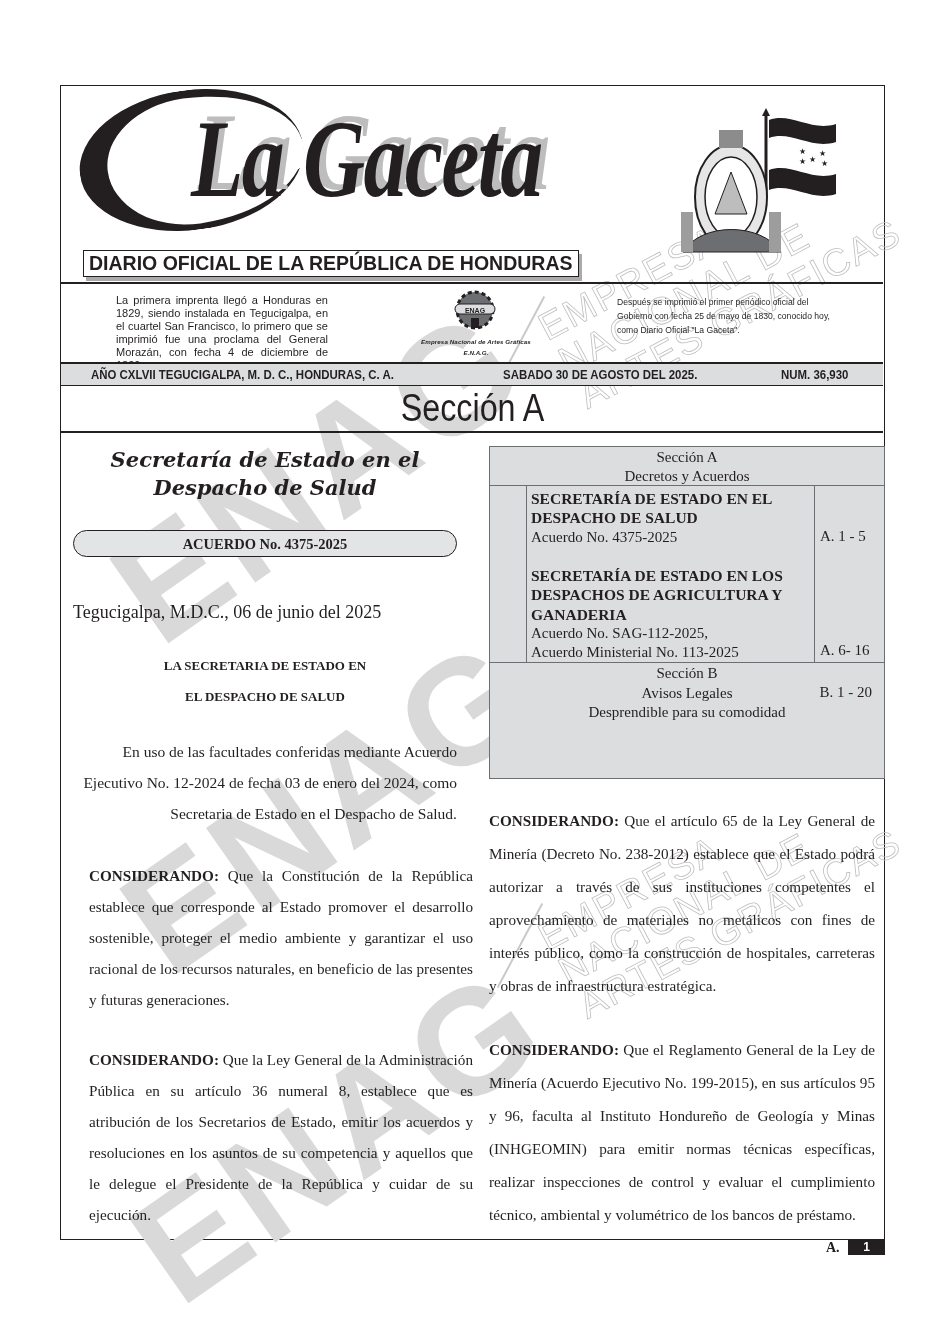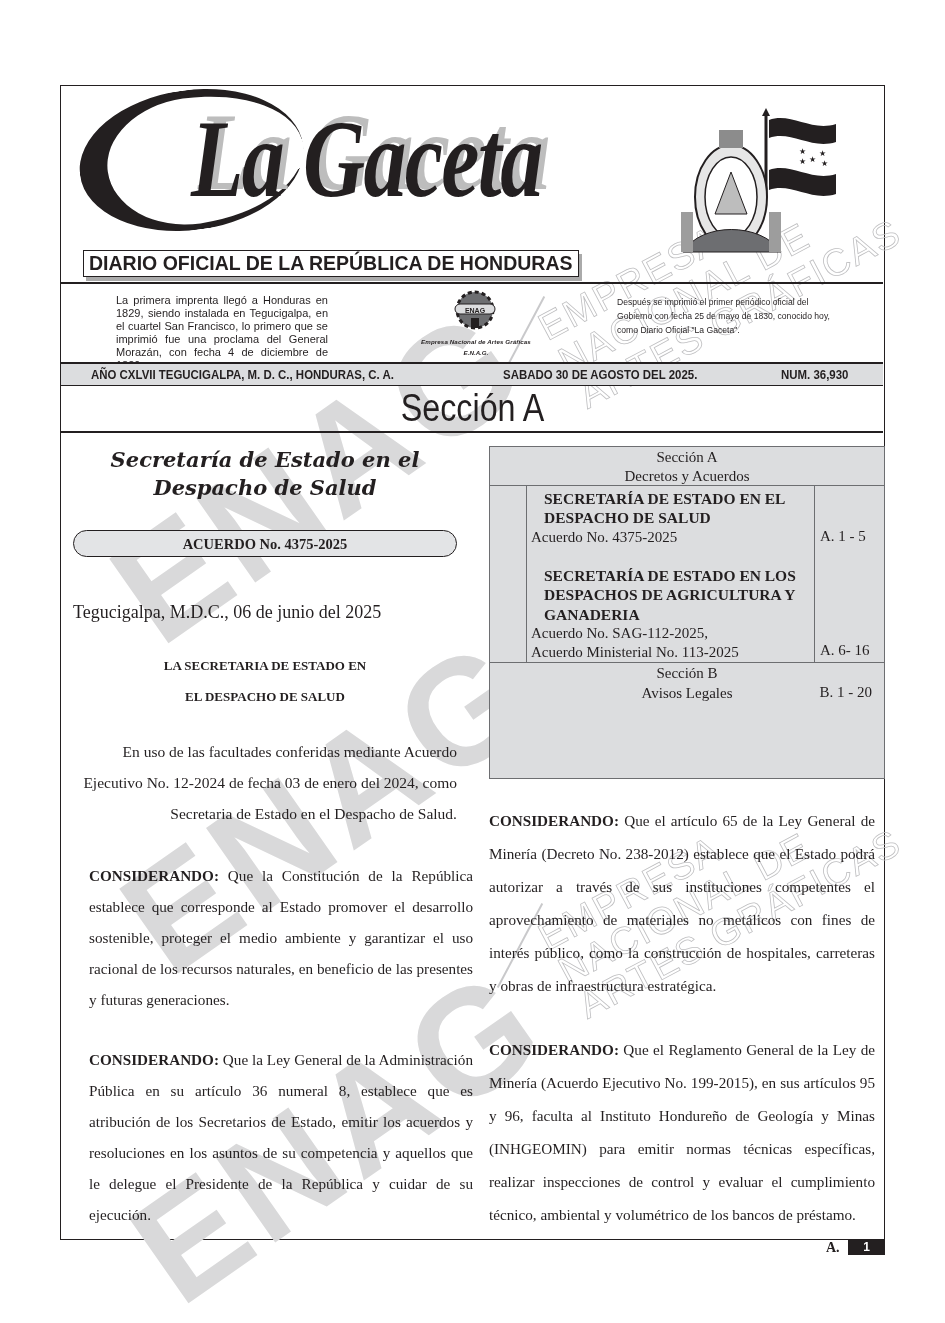--- a/index.html
+++ b/index.html
@@ -46,21 +46,21 @@
   
   .rcol { position: absolute; left: 428px; top: 360px; width: 386px; z-index: 1; }
   .sumario { position: absolute; left: 0; top: 0; width: 396px; height: 333px; border: 1.5px solid #6d6e71; background: #dcdddf; box-sizing: border-box; }
   .sum-title { height: 34px; border-bottom: 1px solid #6d6e71; text-align: center; font-style: italic; font-weight: bold; font-size: 27px; line-height: 34px; letter-spacing: 0.5px; }
   .sum-title span { text-decoration: underline; text-decoration-thickness: 2px; text-underline-offset: 3px; }
   .sum-seca { height: 39px; border-bottom: 1px solid #6d6e71; text-align: center; font-size: 15px; line-height: 19px; padding-top: 1px; box-sizing: border-box; }
   .sum-grid { position: relative; height: 176px; border-bottom: 1px solid #6d6e71; }
   .sum-grid .vl1 { position: absolute; left: 36px; top: 0; bottom: 0; width: 1px; background: #6d6e71; }
   .sum-grid .vl2 { position: absolute; left: 324px; top: 0; bottom: 0; width: 1px; background: #6d6e71; }
   .entry { position: absolute; left: 41px; width: 285px; font-size: 15px; line-height: 19.3px; }
-  .entry .head { font-weight: bold; font-size: 15.5px; margin-left: 13px; }
+  .entry .head { font-weight: bold; font-size: 15.5px; }
   .pages { position: absolute; left: 330px; font-size: 15px; }
   .sum-secb { position: relative; text-align: center; font-size: 15px; line-height: 19.5px; padding-top: 1px; }
   .sum-secb .bpages { position: absolute; right: 12px; top: 20px; }
   .rpara { position: absolute; left: 0; width: 386px; text-align: justify; font-size: 15.2px; line-height: 33px; text-align-last: left; }
 
   
   .footer { position: absolute; left: 826px; top: 1240px; height: 16px; font-family: "Liberation Serif", serif; font-weight: bold; font-size: 14px; white-space: nowrap; }
   .footer .sect { position: absolute; left: 0; top: 0; }
   .footer .num { position: absolute; left: 22px; top: 0; width: 37px; height: 15px; background: #231f20; color: #fff; text-align: center; font-family: "Liberation Sans", sans-serif; font-size: 12px; line-height: 15px; }
 </style>
@@ -169,20 +169,21 @@
           <div class="head">SECRETARÍA DE ESTADO EN LOS DESPACHOS DE AGRICULTURA Y GANADERIA</div>
           <div>Acuerdo No. SAG-112-2025,</div>
           <div>Acuerdo Ministerial No. 113-2025</div>
         </div>
         <div class="pages" style="top:156px;">A.  6- 16</div>
       </div>
       <div class="sum-secb">
         <div>Sección B</div>
         <div>Avisos Legales</div>
         <div class="bpages">B.  1 - 20</div>
+        <div>Desprendible para su comodidad</div>
       </div>
     </div>
     <div class="rpara" style="top:358px;"><b>CONSIDERANDO:</b><span> Que el artículo 65 de la Ley General de Minería (Decreto No. 238-2012) establece que el Estado podrá autorizar a través de sus instituciones competentes el aprovechamiento de materiales no metálicos con fines de interés público, como la construcción de hospitales, carreteras y obras de infraestructura estratégica.</span></div>
     <div class="rpara" style="top:587px;"><b>CONSIDERANDO:</b><span> Que el Reglamento General de la Ley de Minería (Acuerdo Ejecutivo No. 199-2015), en sus artículos 95 y 96, faculta al Instituto Hondureño de Geología y Minas (INHGEOMIN) para emitir normas técnicas específicas, realizar inspecciones de control y evaluar el cumplimiento técnico, ambiental y volumétrico de los bancos de préstamo.</span></div>
   </div>
 </div>
 
 <div class="footer">
   <span class="sect">A.</span>
   <span class="num">1</span>

